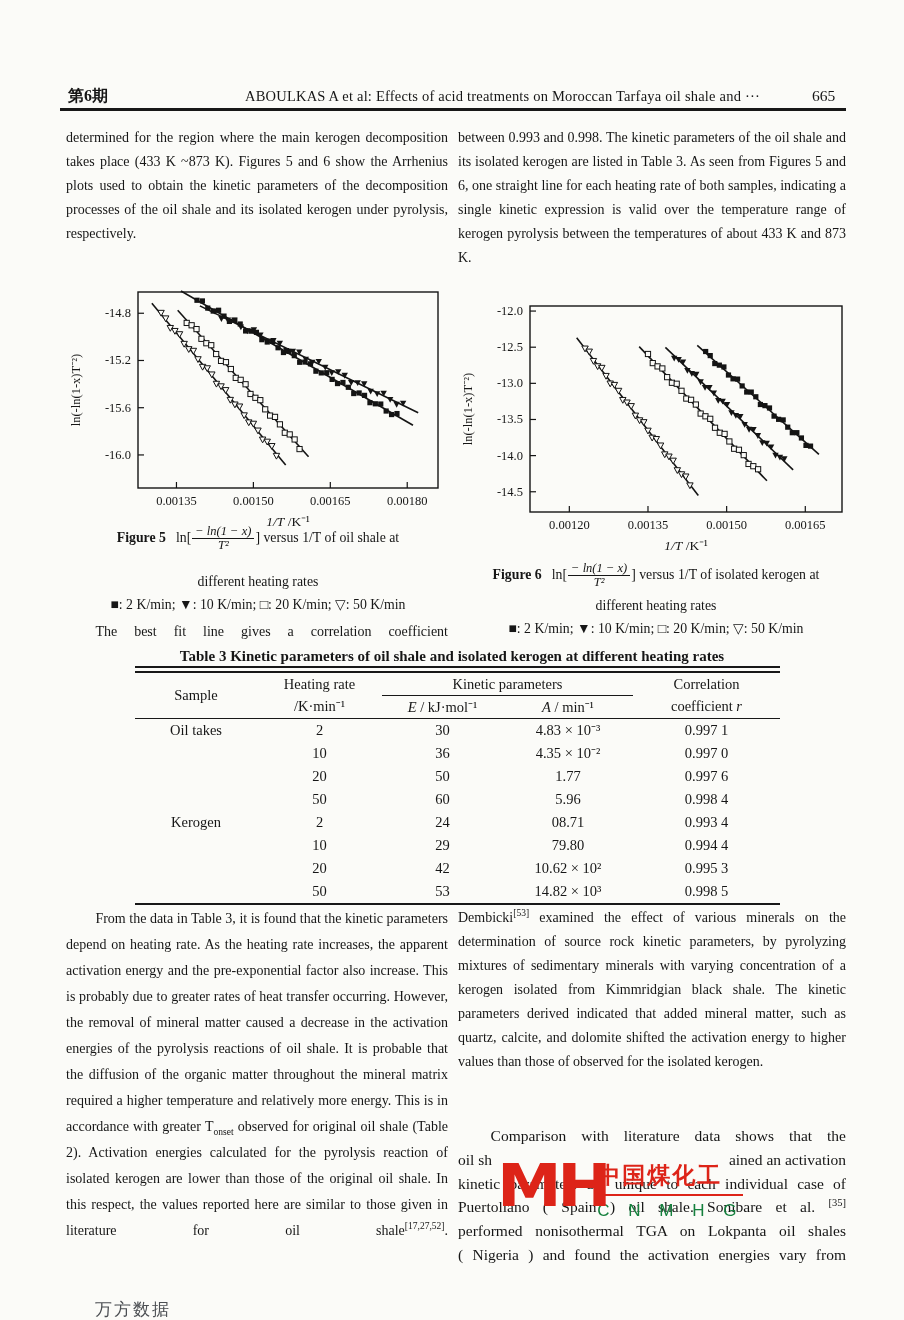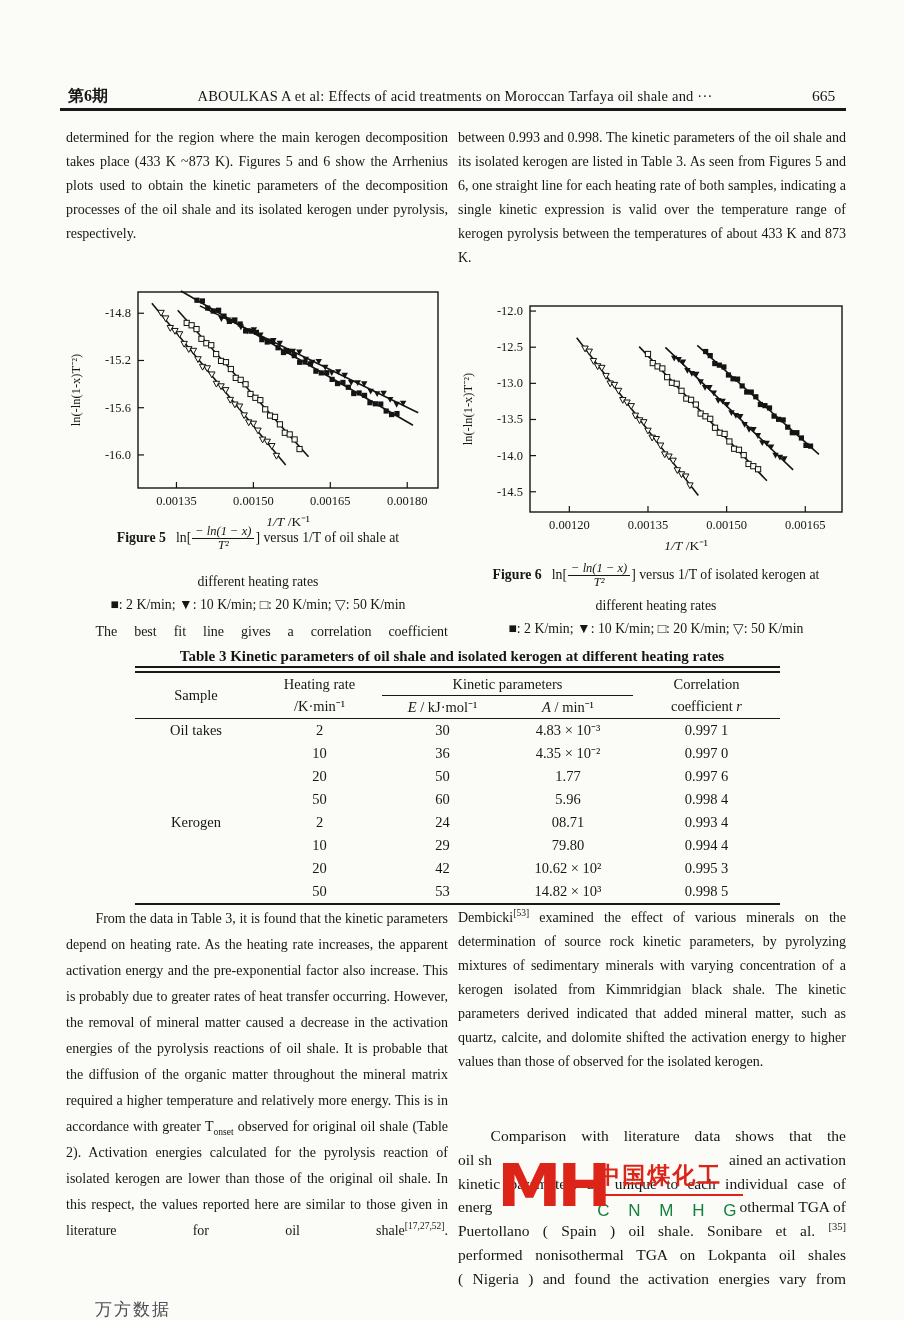--- a/index.html
+++ b/index.html
@@ -49,21 +49,21 @@
   .wm-right{margin-left:2px;}
   .wm-cn{font-size:23px;font-weight:bold;letter-spacing:2px;padding-bottom:3px;border-bottom:2.5px solid;}
   .wm-en{font-family:"Liberation Sans",sans-serif;font-size:17px;letter-spacing:7px;margin-top:5px;}
   .footer-mark{font-size:17px;letter-spacing:2px;color:#4b4e52;}
   svg text{font-family:"Liberation Serif",serif;fill:#161616;}
 </style>
 </head>
 <body>
 
 <div class="abs hdr-issue" style="left:68px;top:86px">第6期</div>
-<div class="abs hdr-title" style="left:150px;top:88px;width:610px;text-align:center">ABOULKAS A et al: Effects of acid treatments on Moroccan Tarfaya oil shale and ···</div>
+<div class="abs hdr-title" style="left:150px;top:88px;width:610px;text-align:right">ABOULKAS A et al: Effects of acid treatments on Moroccan Tarfaya oil shale and ···</div>
 <div class="abs hdr-page" style="left:812px;top:87px">665</div>
 <div class="abs hdr-rule" style="left:60px;top:108px;width:786px"></div>
 
 <p class="abs para" style="left:66px;top:126px;width:382px">determined for the region where the main kerogen decomposition takes place (433 K ~873 K). Figures 5 and 6 show the Arrhenius plots used to obtain the kinetic parameters of the decomposition processes of the oil shale and its isolated kerogen under pyrolysis, respectively.</p>
 <p class="abs para" style="left:458px;top:126px;width:388px">between 0.993 and 0.998. The kinetic parameters of the oil shale and its isolated kerogen are listed in Table 3. As seen from Figures 5 and 6, one straight line for each heating rate of both samples, indicating a single kinetic expression is valid over the temperature range of kerogen pyrolysis between the temperatures of about 433 K and 873 K.</p>
 
 <div class="abs" style="left:66px;top:284px;width:384px;height:248px"><svg width="384" height="248">
       <rect x="72" y="8" width="300" height="196" fill="none" stroke="#141414" stroke-width="1.4"></rect>
       <line x1="110.46153846153845" y1="204" x2="110.46153846153845" y2="198" stroke="#141414" stroke-width="1.2"></line>
       <text x="110.46153846153845" y="221" text-anchor="middle" font-size="12.5">0.00135</text>
@@ -442,24 +442,20 @@
 
 <p class="abs para lh26 indent jlast" style="left:66px;top:906px;width:382px"><span>From the data in Table 3, it is found that the kinetic parameters depend on heating rate. As the heating rate increases, the apparent activation energy and the pre-exponential factor also increase. This is probably due to greater rates of heat transfer occurring. However, the removal of mineral matter caused a decrease in the activation energies of the pyrolysis reactions of oil shale. It is probable that the diffusion of the organic matter throughout the mineral matrix required a higher temperature and relatively more energy. This is in accordance with greater T</span><sub>onset</sub><span> observed for original oil shale (Table 2). Activation energies calculated for the pyrolysis reaction of isolated kerogen are lower than those of the original oil shale. In this respect, the values reported here are similar to those given in literature for oil shale</span><sup>[17,27,52]</sup><span>.</span></p>
 <p class="abs para" style="left:458px;top:906px;width:388px;line-height:24px"><span>Dembicki</span><sup>[53]</sup><span> examined the effect of various minerals on the determination of source rock kinetic parameters, by pyrolyzing mixtures of sedimentary minerals with varying concentration of a kerogen isolated from Kimmridgian black shale. The kinetic parameters derived indicated that added mineral matter, such as quartz, calcite, and dolomite shifted the activation energy to higher values than those of observed for the isolated kerogen.</span></p>
 <div class="abs" style="left:458px;top:1124px;width:388px">
     <div class="pline jl indent"><span>Comparison with literature data shows that the</span></div>
     <div class="pline split">
       <span><span>oil sh</span></span>
       <span><span>ained an activation</span></span>
     </div>
     <div class="pline jl"><span>kinetic parameters are unique to each individual case of</span></div>
-    <div class="pline split">
-      <span><span>energ</span></span>
-      <span><span>othermal TGA of</span></span>
-    </div>
     <div class="pline jl"><span>Puertollano ( Spain ) oil shale. Sonibare et al. </span><sup>[35]</sup></div>
     <div class="pline jl"><span>performed nonisothermal TGA on Lokpanta oil shales</span></div>
     <div class="pline jl"><span>( Nigeria ) and found the activation energies vary from</span></div>
   </div>
 
 <div class="abs wm" style="left:497px;top:1160px;width:262px">
   <div class="wm-logo" style="color: rgb(221, 36, 24);">MH</div>
   <div class="wm-right">
     <div class="wm-cn" style="color: rgb(221, 36, 24); border-bottom-color: rgb(221, 36, 24);">中国煤化工</div>
     <div class="wm-en" style="color: #15803d;">C N M H G</div>

